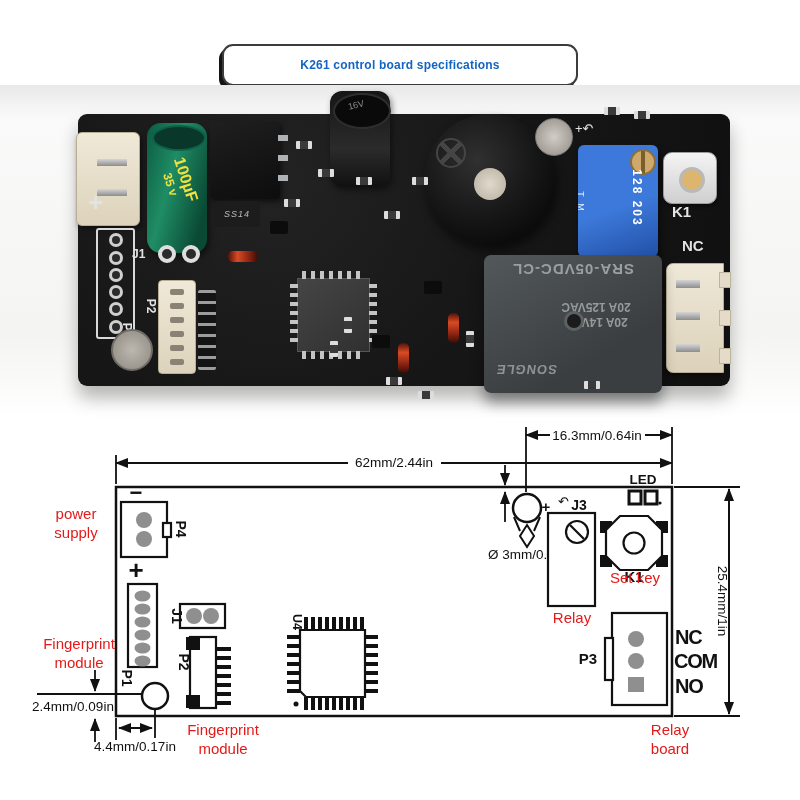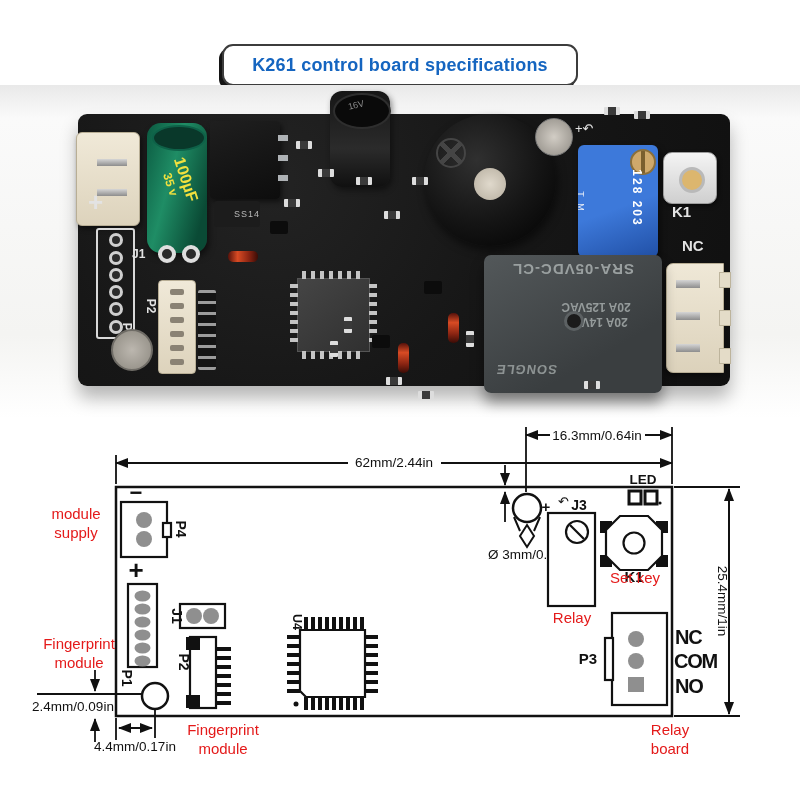--- a/index.html
+++ b/index.html
@@ -3,21 +3,21 @@
 <meta charset="utf-8">
 <style>
   html,body{margin:0;padding:0;}
   body{width:800px;height:800px;background:#ffffff;position:relative;overflow:hidden;
        font-family:"Liberation Sans", sans-serif;color:#111;}
 
   
   .banner{position:absolute;left:222px;top:44px;width:352px;height:38px;background:#fff;
           border:2px solid #3c3c3c;border-radius:11px;box-shadow:-3px 4px 0 #141414;
           display:flex;align-items:center;justify-content:center;}
-  .banner span{color:#1565c0;font-weight:bold;font-size:18px;letter-spacing:0.2px;}
+  .banner span{color:#1565c0;font-weight:bold;font-size:12px;letter-spacing:0.2px;}
 
   
   .photo{position:absolute;left:0;top:85px;width:800px;height:333px;
          background:linear-gradient(180deg,#e9e9e9 0%,#fafafa 10%,#f4f4f2 75%,#ffffff 100%);}
   .board{position:absolute;left:78px;top:29px;width:652px;height:272px;background:
          radial-gradient(circle at 30% 25%, #232323 0%, #171717 45%, #101010 100%);
          border-radius:9px;box-shadow:0 12px 18px rgba(0,0,0,.28);}
   .silk{position:absolute;color:#e3e3e3;font-weight:bold;}
   .rot90{transform:rotate(90deg);}
   
@@ -28,21 +28,21 @@
   .cap{position:absolute;left:147px;top:38px;width:60px;height:130px;border-radius:14px;
        background:linear-gradient(105deg,#0b5a41,#1f8d65 40%,#0a4a35 85%);box-shadow:2px 4px 6px rgba(0,0,0,.5);}
   .cap-top{position:absolute;left:5px;top:2px;width:50px;height:22px;border-radius:50%;background:#09382a;border:2px solid #0e6148;}
   .cap-txt{position:absolute;left:-12px;top:42px;width:86px;text-align:center;transform:rotate(72deg);
            color:#f2e13e;font-weight:bold;line-height:17px;}
   .cap-txt .v1{font-size:16px;} .cap-txt .v2{font-size:12px;display:block;}
   
   .fet{position:absolute;left:210px;top:36px;width:70px;height:78px;background:linear-gradient(160deg,#1f1f1f,#0d0d0d);border-radius:4px;box-shadow:2px 3px 5px rgba(0,0,0,.5);}
   .fet i{position:absolute;right:-8px;width:10px;height:6px;background:#aeb2b5;}
   .ss14{position:absolute;left:214px;top:116px;width:46px;height:26px;background:#1c1c1c;border-radius:3px;
-        display:flex;align-items:center;justify-content:flex-end;color:#b9b9b9;font-size:9px;letter-spacing:1px;}
+        display:flex;align-items:center;justify-content:center;color:#b9b9b9;font-size:9px;letter-spacing:1px;font-style:italic;}
   
   .ind{position:absolute;left:330px;top:6px;width:60px;height:96px;border-radius:12px;
        background:linear-gradient(180deg,#161616,#2b2b2b 60%,#101010);box-shadow:2px 3px 6px rgba(0,0,0,.45);}
   .ind-top{position:absolute;left:3px;top:2px;width:54px;height:32px;border-radius:50%;background:#0a0a0a;border:2px solid #2e2e2e;}
   .ind span{position:absolute;left:18px;top:9px;color:#8a8a8a;font-size:9px;transform:rotate(-14deg);}
   
   .buzzer{position:absolute;left:424px;top:29px;width:132px;height:132px;border-radius:50%;
           background:radial-gradient(circle at 40% 35%, #303030 0%, #141414 55%, #000 100%);
           box-shadow:2px 5px 8px rgba(0,0,0,.5);}
   .buzz-hole{position:absolute;left:50px;top:54px;width:32px;height:32px;border-radius:50%;
@@ -383,21 +383,21 @@
         <text class="ref" x="588" y="244" text-anchor="middle" style="font-size:15px">P3</text>
       </g>
 
       <g>
         <text class="term" x="675" y="224">NC</text>
         <text class="term" x="674" y="248">COM</text>
         <text class="term" x="675" y="273">NO</text>
       </g>
     </svg>
 
-    <div class="redlab" style="left:44px;top:84px;width:64px;">module supply</div>
+    <div class="redlab" style="left:44px;top:84px;width:64px;">power supply</div>
     <div class="redlab" style="left:32px;top:214px;width:94px;">Fingerprint module</div>
     <div class="redlab" style="left:176px;top:300px;width:94px;">Fingerprint module</div>
     <div class="redlab" style="left:595px;top:148px;width:80px;">Set key</div>
     <div class="redlab" style="left:542px;top:188px;width:60px;">Relay</div>
     <div class="redlab" style="left:637px;top:300px;width:66px;">Relay board</div>
   </div>
 
 </div>
 
 </body></html>

